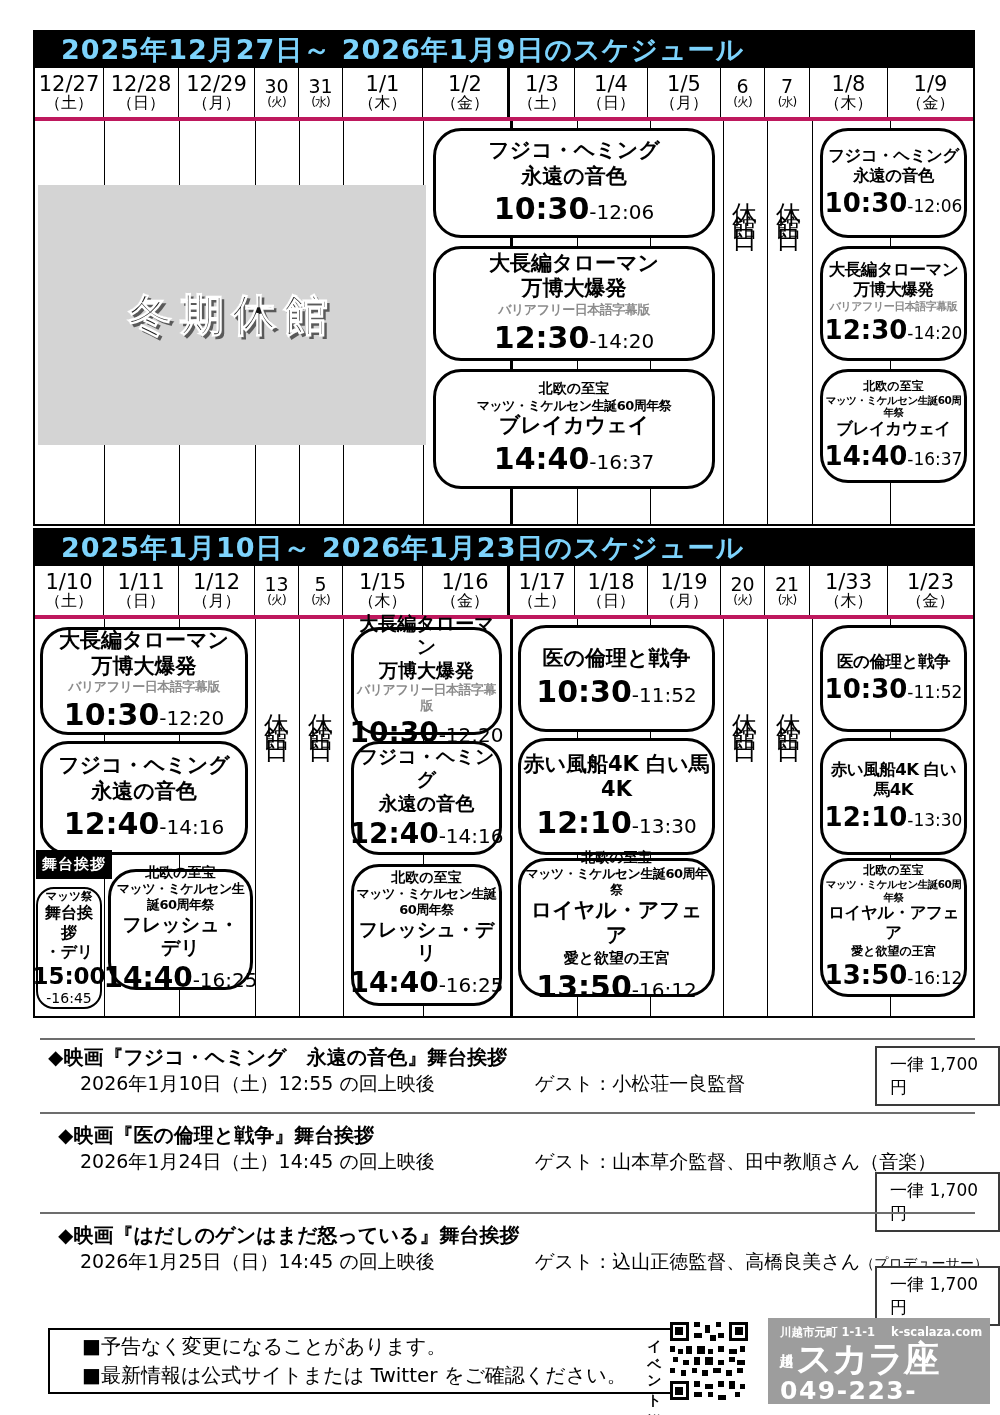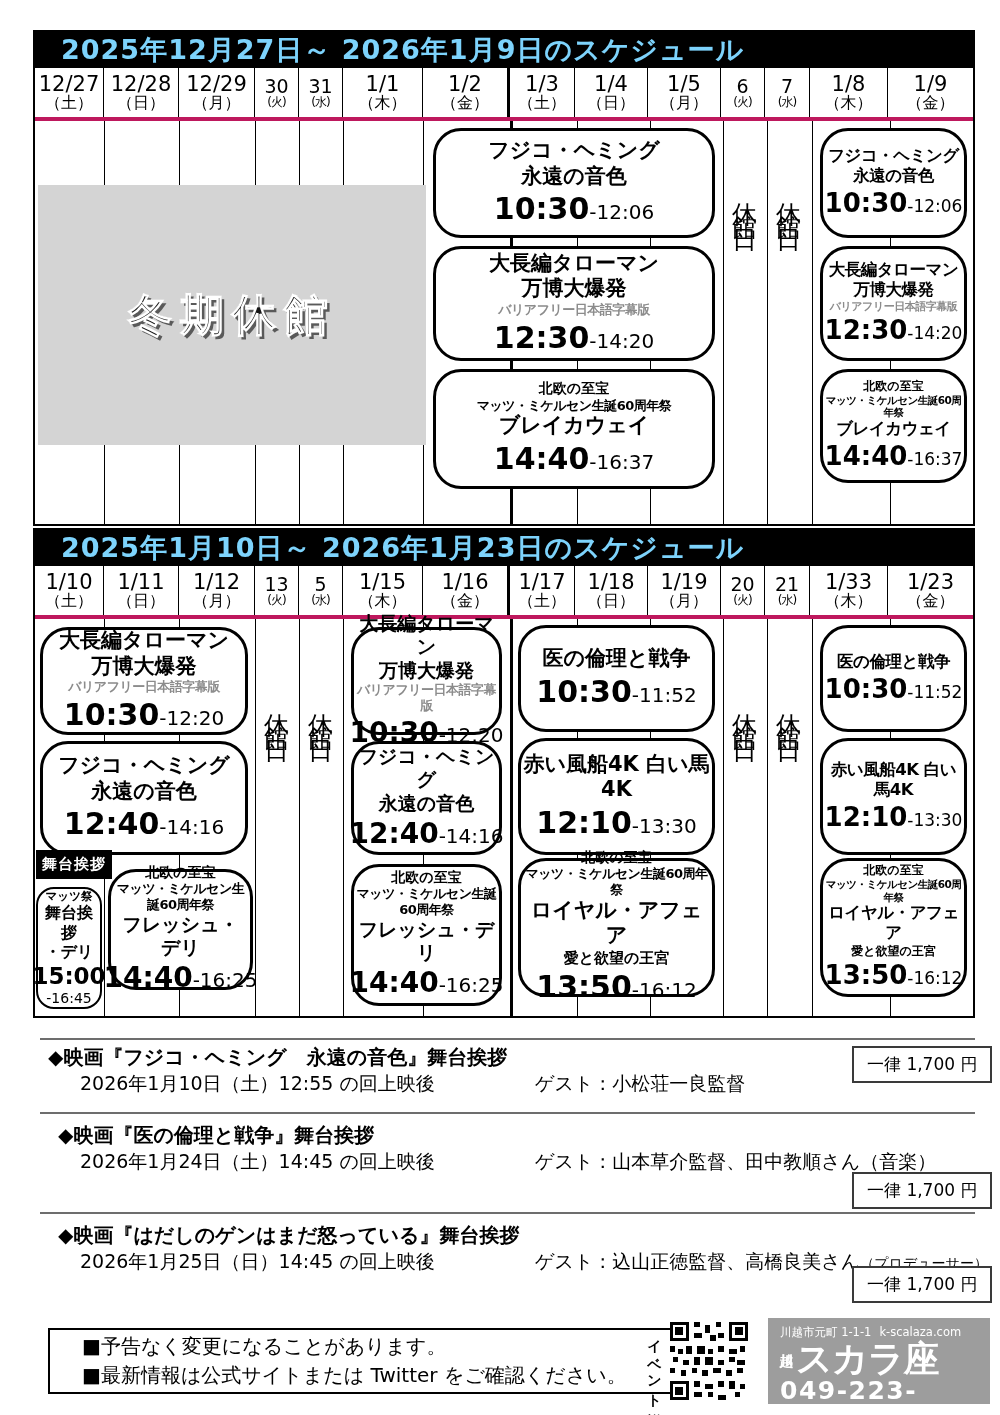--- a/index.html
+++ b/index.html
@@ -54,31 +54,31 @@
   .tiny .bt{font-size:16px;}
   .tiny .st{font-size:23px;}
   .tiny .en{font-size:14px;}
   .stage-badge{position:absolute;background:#000;color:#fff;font-weight:bold;font-size:15px;
                padding:5px 6px;z-index:5;letter-spacing:1px;}
   
   .hr{position:absolute;left:40px;width:935px;height:2px;background:#6d6d6d;}
   .ntitle{position:absolute;font-size:20px;font-weight:600;white-space:nowrap;}
   .ntext{position:absolute;font-size:19px;font-weight:500;white-space:nowrap;}
   .gnote{font-size:14px;}
-  .price{position:absolute;border:2px solid #3a3a3a;padding:5px 13px;font-size:17px;font-weight:500;background:#fff;}
+  .price{position:absolute;border:2px solid #3a3a3a;padding:5px 13px;font-size:17px;font-weight:500;background:#fff;margin-left:23px;}
   
   .notice-box{position:absolute;left:48px;top:1328px;width:672px;height:66px;border:2.5px solid #000;
               box-sizing:border-box;padding:8px 32px;display:flex;flex-direction:column;justify-content:center;}
   .notice-box div{font-size:20px;font-weight:500;line-height:1.45;white-space:nowrap;}
   .event-label{position:absolute;left:646px;top:1330px;writing-mode:vertical-rl;text-orientation:upright;
                font-size:14px;font-weight:bold;letter-spacing:2px;}
   .qr{position:absolute;left:670px;top:1322px;}
   .logo{position:absolute;left:768px;top:1318px;width:222px;height:86px;background:#9d9d9d;
         box-sizing:border-box;padding:7px 10px 5px 12px;color:#fff;}
-  .logo-top{display:flex;gap:8px;font-size:11.5px;font-weight:normal;white-space:nowrap;}
+  .logo-top{display:flex;gap:16px;font-size:11.5px;font-weight:bold;white-space:nowrap;}
   .logo-mid{display:flex;align-items:center;margin-top:1px;}
   .logo-small{writing-mode:vertical-rl;text-orientation:upright;font-size:14px;font-weight:bold;
               line-height:1;height:32px;margin-right:2px;}
   .logo-large{font-size:36px;font-weight:bold;letter-spacing:-1px;line-height:1;}
   .logo-phone{font-size:25px;font-weight:bold;letter-spacing:1.5px;line-height:1.1;}
 </style>
 </head>
 <body>
 
 <div class="page">

